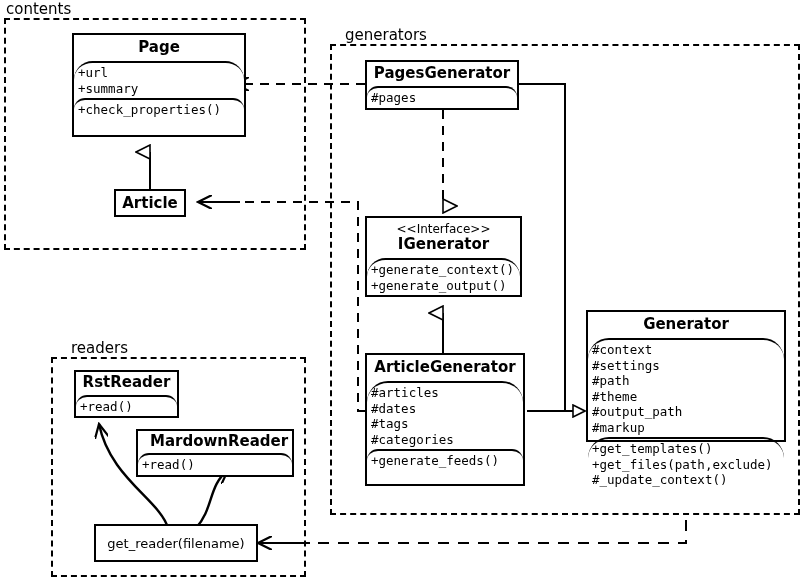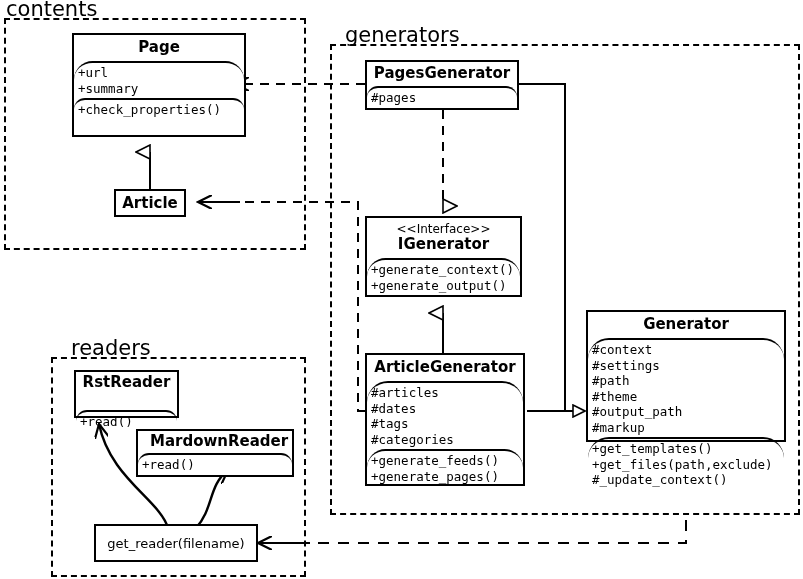--- a/index.html
+++ b/index.html
@@ -10,21 +10,21 @@
     position:relative;overflow:hidden;
     color:#000;
   }
   #canvas{position:absolute;left:0;top:0;width:803px;height:579px;}
 
   
   .pkg{position:absolute;box-sizing:border-box;background:transparent;}
   .pkg-border{position:absolute;inset:0;border:2px dashed #000;
               border-style:dashed;box-sizing:border-box;}
   .pkg-label{position:absolute;font-family:"DejaVu Sans",sans-serif;
-             font-size:21px;line-height:17px;color:#000;background:#fff;
+             font-size:15px;line-height:17px;color:#000;background:#fff;
              padding:0 2px;white-space:nowrap;}
 
   
   .cls{position:absolute;box-sizing:border-box;border:2px solid #000;
        background:#fff;z-index:30;}
   .cls-title{font-family:"DejaVu Sans",sans-serif;font-weight:bold;
              font-size:15px;text-align:center;padding:4px 6px 5px 6px;
              line-height:17px;white-space:nowrap;}
   .cls-stereo{font-family:"DejaVu Sans",sans-serif;font-weight:normal;
               font-size:12px;text-align:center;line-height:14px;
@@ -155,21 +155,20 @@
   <div class="cls" style="left:365px;top:353px;width:160px;height:133px;">
     <div class="cls-title">ArticleGenerator</div>
     <div class="cls-sec">
       <div class="row">#articles</div>
       <div class="row">#dates</div>
       <div class="row">#tags</div>
       <div class="row">#categories</div>
     </div>
     <div class="cls-sec">
       <div class="row">+generate_feeds()</div>
-      <div class="row">+generate_pages()</div>
     </div>
   </div>
 
   <div class="cls" style="left:586px;top:310px;width:200px;height:132px;">
     <div class="cls-title">Generator</div>
     <div class="cls-sec">
       <div class="row">#context</div>
       <div class="row">#settings</div>
       <div class="row">#path</div>
       <div class="row">#theme</div>
@@ -177,21 +176,21 @@
       <div class="row">#markup</div>
     </div>
     <div class="cls-sec">
       <div class="row">+get_templates()</div>
       <div class="row">+get_files(path,exclude)</div>
       <div class="row">#_update_context()</div>
     </div>
   </div>
 
   <div class="cls" style="left:74px;top:370px;width:105px;height:48px;">
-    <div class="cls-title" style="padding:2px 4px 19px 4px;">RstReader</div>
+    <div class="cls-title" style="padding:2px 4px 4px 4px;">RstReader</div>
     <div class="cls-sec">
       <div class="row">+read()</div>
     </div>
   </div>
 
   <div class="cls" style="left:136px;top:429px;width:158px;height:48px;">
     <div class="cls-title" style="padding:2px 4px 3px 4px;margin-left:8px;">MardownReader</div>
     <div class="cls-sec">
       <div class="row">+read()</div>
     </div>

